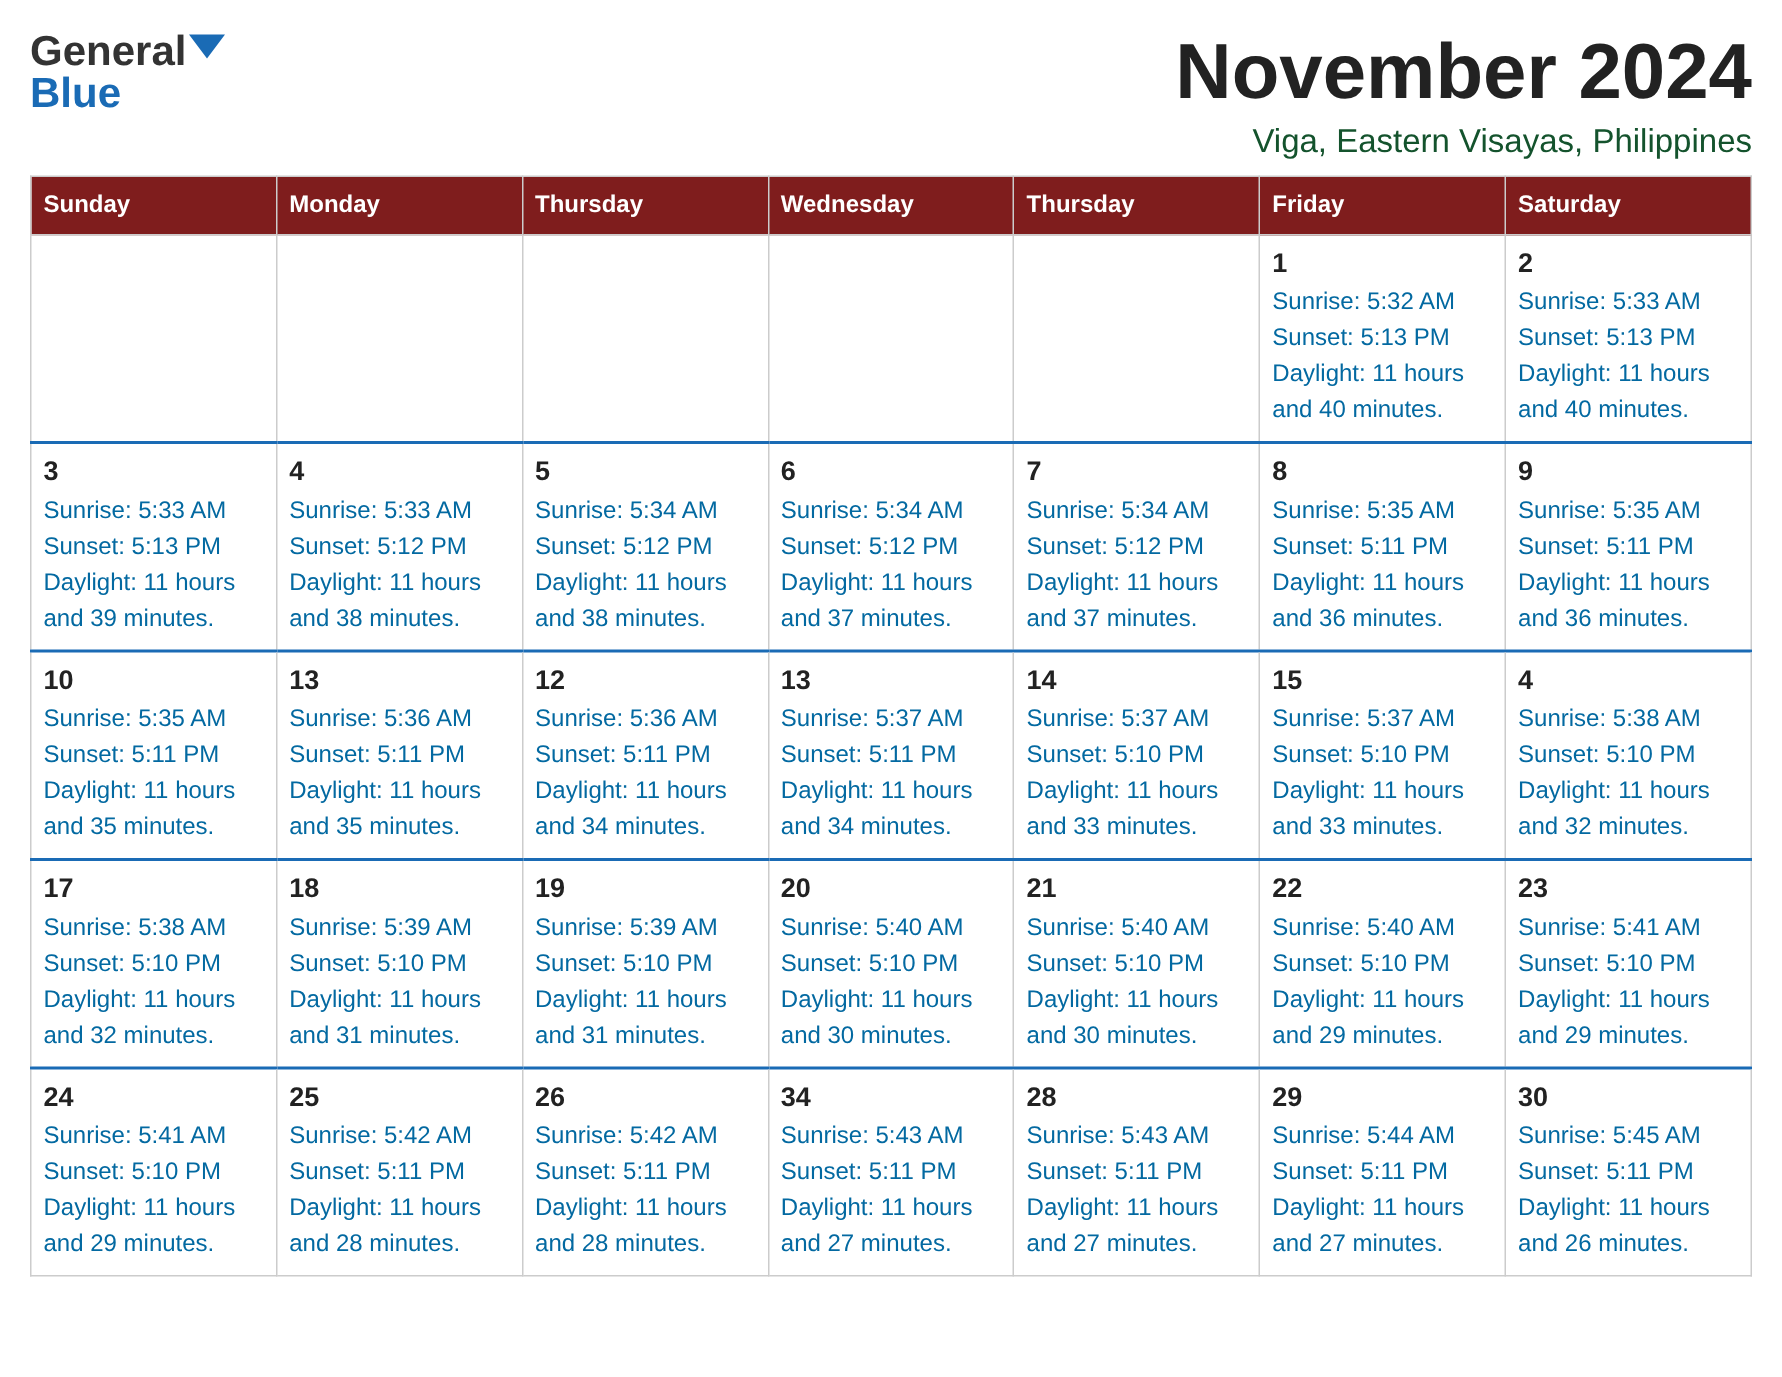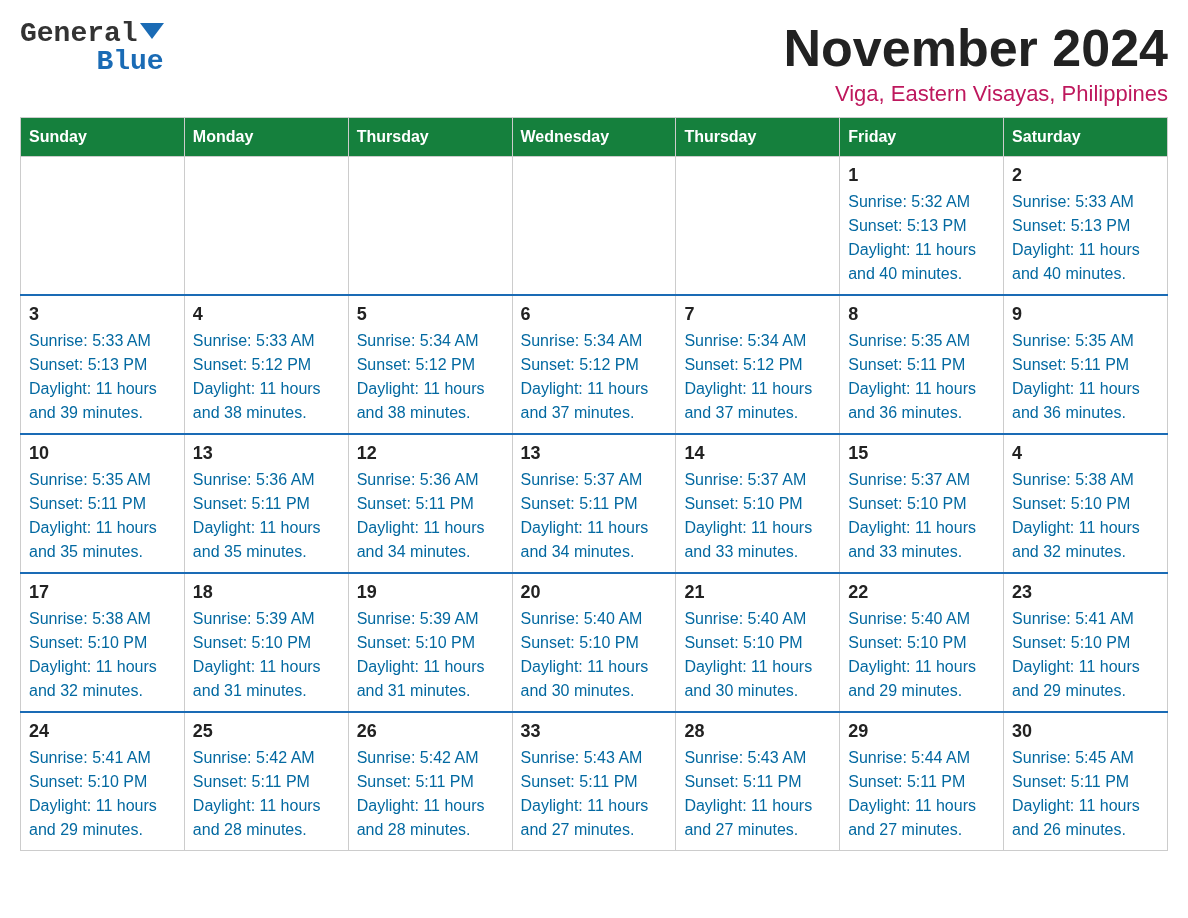--- a/index.html
+++ b/index.html
@@ -12,22 +12,21 @@
     }
     .header {
       display: flex;
       justify-content: space-between;
       align-items: flex-start;
       margin-bottom: 10px;
     }
     .logo {
       display: flex;
       flex-direction: column;
-      align-items: flex-end;
-      font-family: Liberation Mono, monospace;
+      align-items: flex-start;
     }
     .logo-general {
       font-size: 28px;
       font-weight: bold;
       color: #333;
       line-height: 1;
     }
     .logo-blue {
       font-size: 28px;
       font-weight: bold;
@@ -56,30 +55,30 @@
       margin-left: 35px;
     }
     .month-title {
       font-size: 52px;
       font-weight: bold;
       color: #222;
       line-height: 1.1;
     }
     .location-title {
       font-size: 22px;
-      color: #be185d;
+      color: #14532d;
       margin-top: 4px;
     }
     .calendar {
       width: 100%;
       border-collapse: collapse;
       margin-top: 10px;
     }
     .calendar th {
-      background: #15803d;
+      background: #7f1d1d;
       color: #fff;
       font-size: 16px;
       font-weight: bold;
       padding: 10px 8px;
       text-align: left;
       border: 1px solid #ccc;
     }
     .calendar td {
       vertical-align: top;
       padding: 8px;
@@ -249,21 +248,21 @@
         </td>
         <td>
           <div class="day-number">25</div>
           <div class="day-info">Sunrise: 5:42 AM<br>Sunset: 5:11 PM<br>Daylight: 11 hours and 28 minutes.</div>
         </td>
         <td>
           <div class="day-number">26</div>
           <div class="day-info">Sunrise: 5:42 AM<br>Sunset: 5:11 PM<br>Daylight: 11 hours and 28 minutes.</div>
         </td>
         <td>
-          <div class="day-number">33</div>
+          <div class="day-number">34</div>
           <div class="day-info">Sunrise: 5:43 AM<br>Sunset: 5:11 PM<br>Daylight: 11 hours and 27 minutes.</div>
         </td>
         <td>
           <div class="day-number">28</div>
           <div class="day-info">Sunrise: 5:43 AM<br>Sunset: 5:11 PM<br>Daylight: 11 hours and 27 minutes.</div>
         </td>
         <td>
           <div class="day-number">29</div>
           <div class="day-info">Sunrise: 5:44 AM<br>Sunset: 5:11 PM<br>Daylight: 11 hours and 27 minutes.</div>
         </td>

